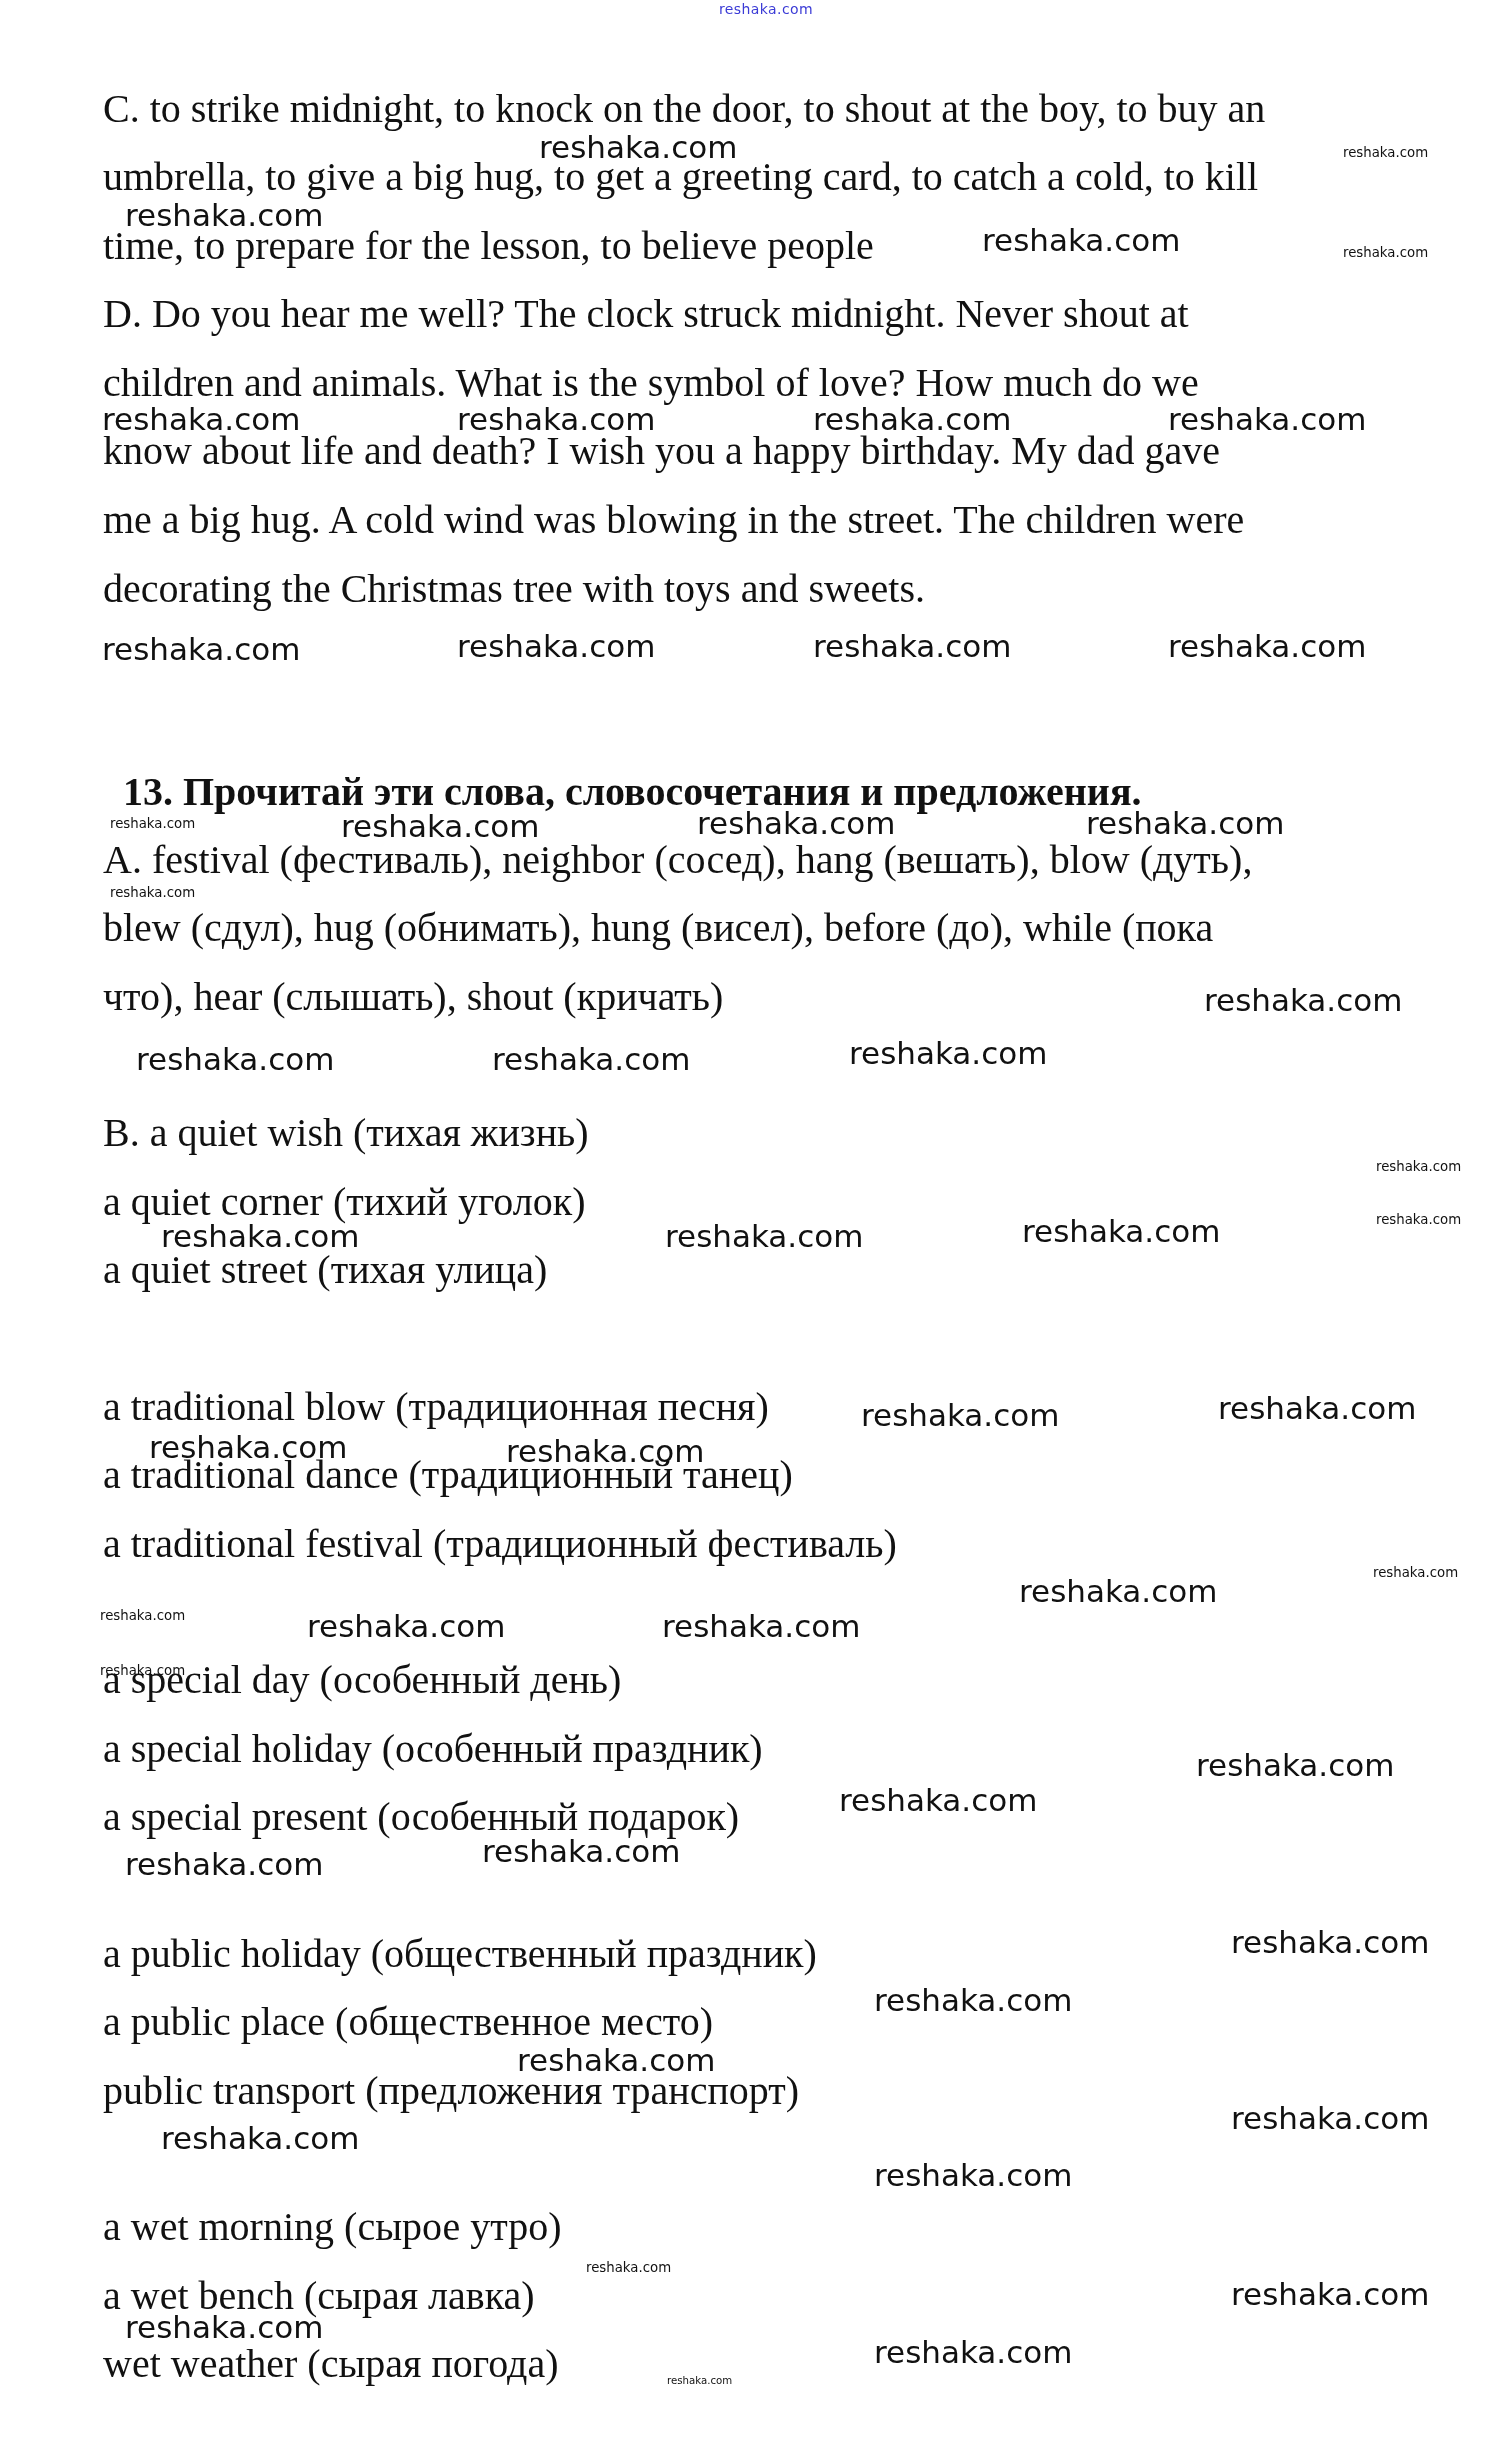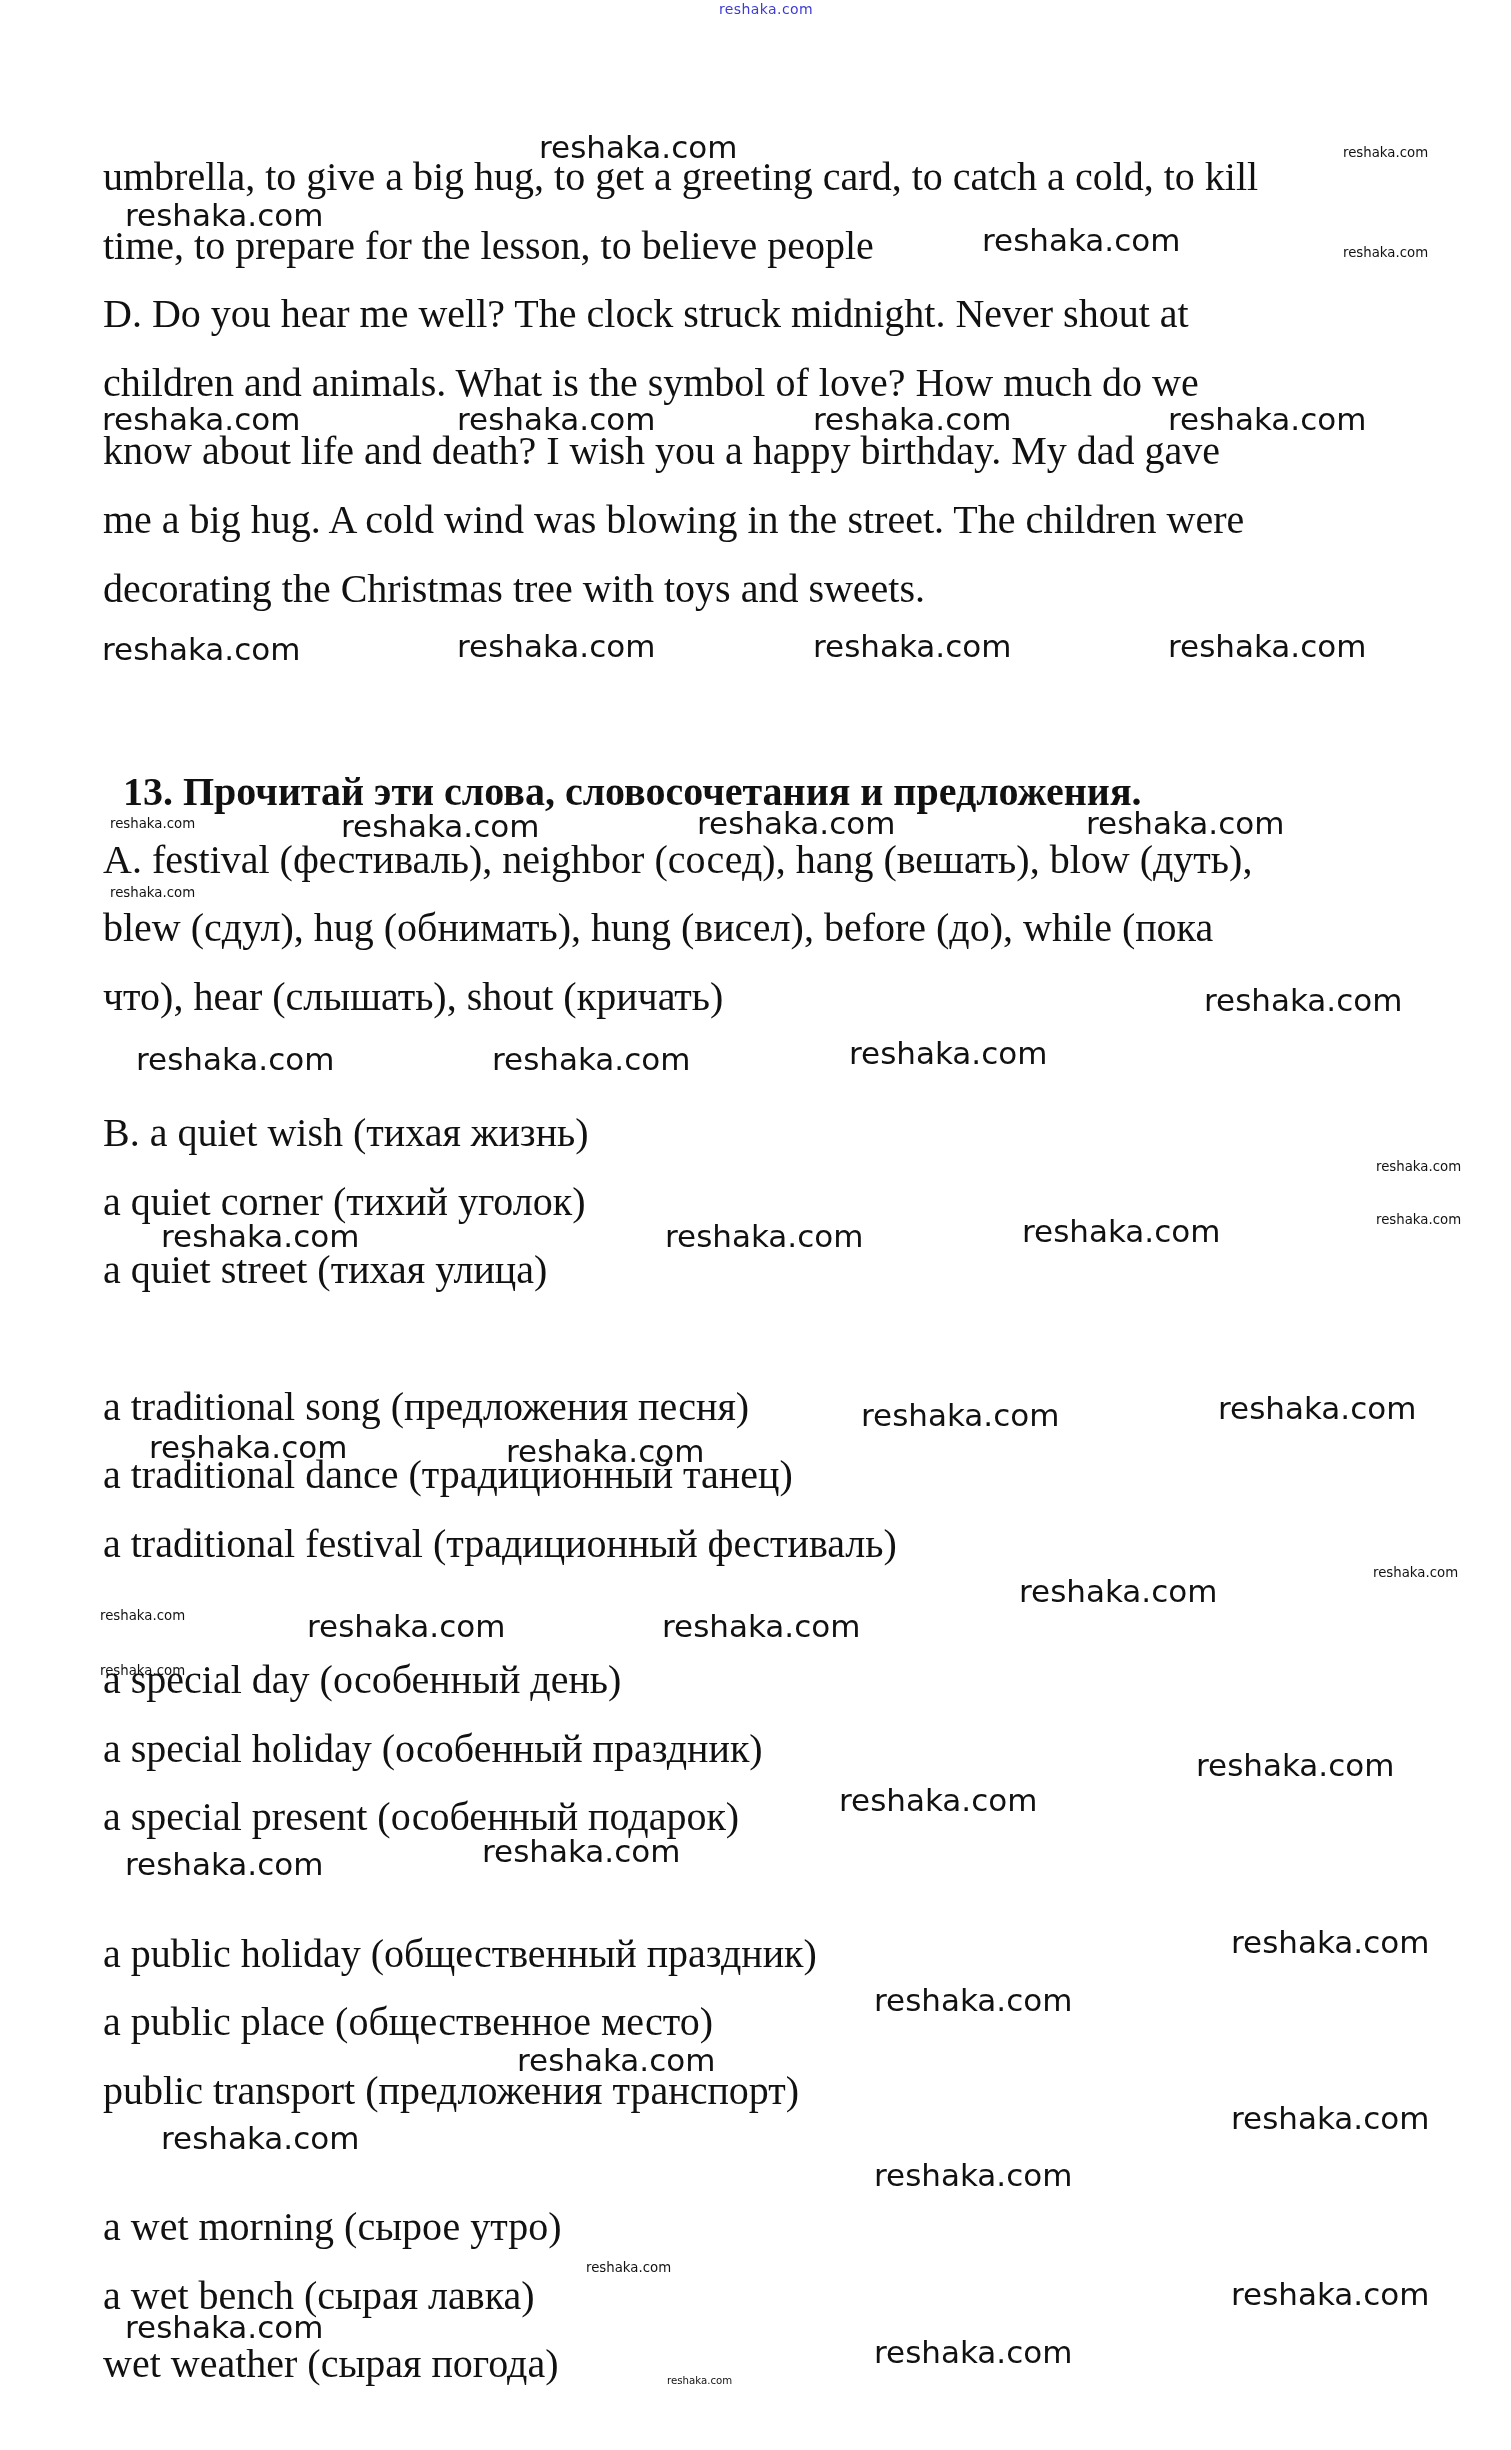--- a/index.html
+++ b/index.html
@@ -19,40 +19,41 @@
     .wm.small { font-size: 13.3px; }
     .wm.top { color: #3b3bd6; font-size: 14px; font-weight: normal; letter-spacing: 0.4px; }
   </style>
 </head>
 <body>
 
 <div class="page">
 
   <div class="wm top" style="left:719px; top:1.6px;">reshaka.com</div>
 
+  <div class="line" style="top:89px;">C. to strike midnight, to knock on the door, to shout at the boy, to buy an</div>
   <div class="line" style="top:157px;">umbrella, to give a big hug, to get a greeting card, to catch a cold, to kill</div>
   <div class="line" style="top:226px;">time, to prepare for the lesson, to believe people</div>
 
   <div class="line" style="top:294px;">D. Do you hear me well? The clock struck midnight. Never shout at</div>
   <div class="line" style="top:363px;">children and animals. What is the symbol of love? How much do we</div>
   <div class="line" style="top:431px;">know about life and death? I wish you a happy birthday. My dad gave</div>
   <div class="line" style="top:500px;">me a big hug. A cold wind was blowing in the street. The children were</div>
   <div class="line" style="top:569px;">decorating the Christmas tree with toys and sweets.</div>
 
   <div class="line heading" style="top:772px;margin-left:20px;">13. Прочитай эти слова, словосочетания и предложения.</div>
 
   <div class="line" style="top:840px;">A. festival (фестиваль), neighbor (сосед), hang (вешать), blow (дуть),</div>
   <div class="line" style="top:908px;">blew (сдул), hug (обнимать), hung (висел), before (до), while (пока</div>
   <div class="line" style="top:977px;">что), hear (слышать), shout (кричать)</div>
 
   <div class="line" style="top:1113px;">B. a quiet wish (тихая жизнь)</div>
   <div class="line" style="top:1182px;">a quiet corner (тихий уголок)</div>
   <div class="line" style="top:1250px;">a quiet street (тихая улица)</div>
 
-  <div class="line" style="top:1387px;">a traditional song (предложения песня)</div>
+  <div class="line" style="top:1387px;">a traditional blow (традиционная песня)</div>
   <div class="line" style="top:1455px;">a traditional dance (традиционный танец)</div>
   <div class="line" style="top:1524px;">a traditional festival (традиционный фестиваль)</div>
 
   <div class="line" style="top:1660px;">a special day (особенный день)</div>
   <div class="line" style="top:1729px;">a special holiday (особенный праздник)</div>
   <div class="line" style="top:1797px;">a special present (особенный подарок)</div>
 
   <div class="line" style="top:1934px;">a public holiday (общественный праздник)</div>
   <div class="line" style="top:2002px;">a public place (общественное место)</div>
   <div class="line" style="top:2071px;">public transport (предложения транспорт)</div>

